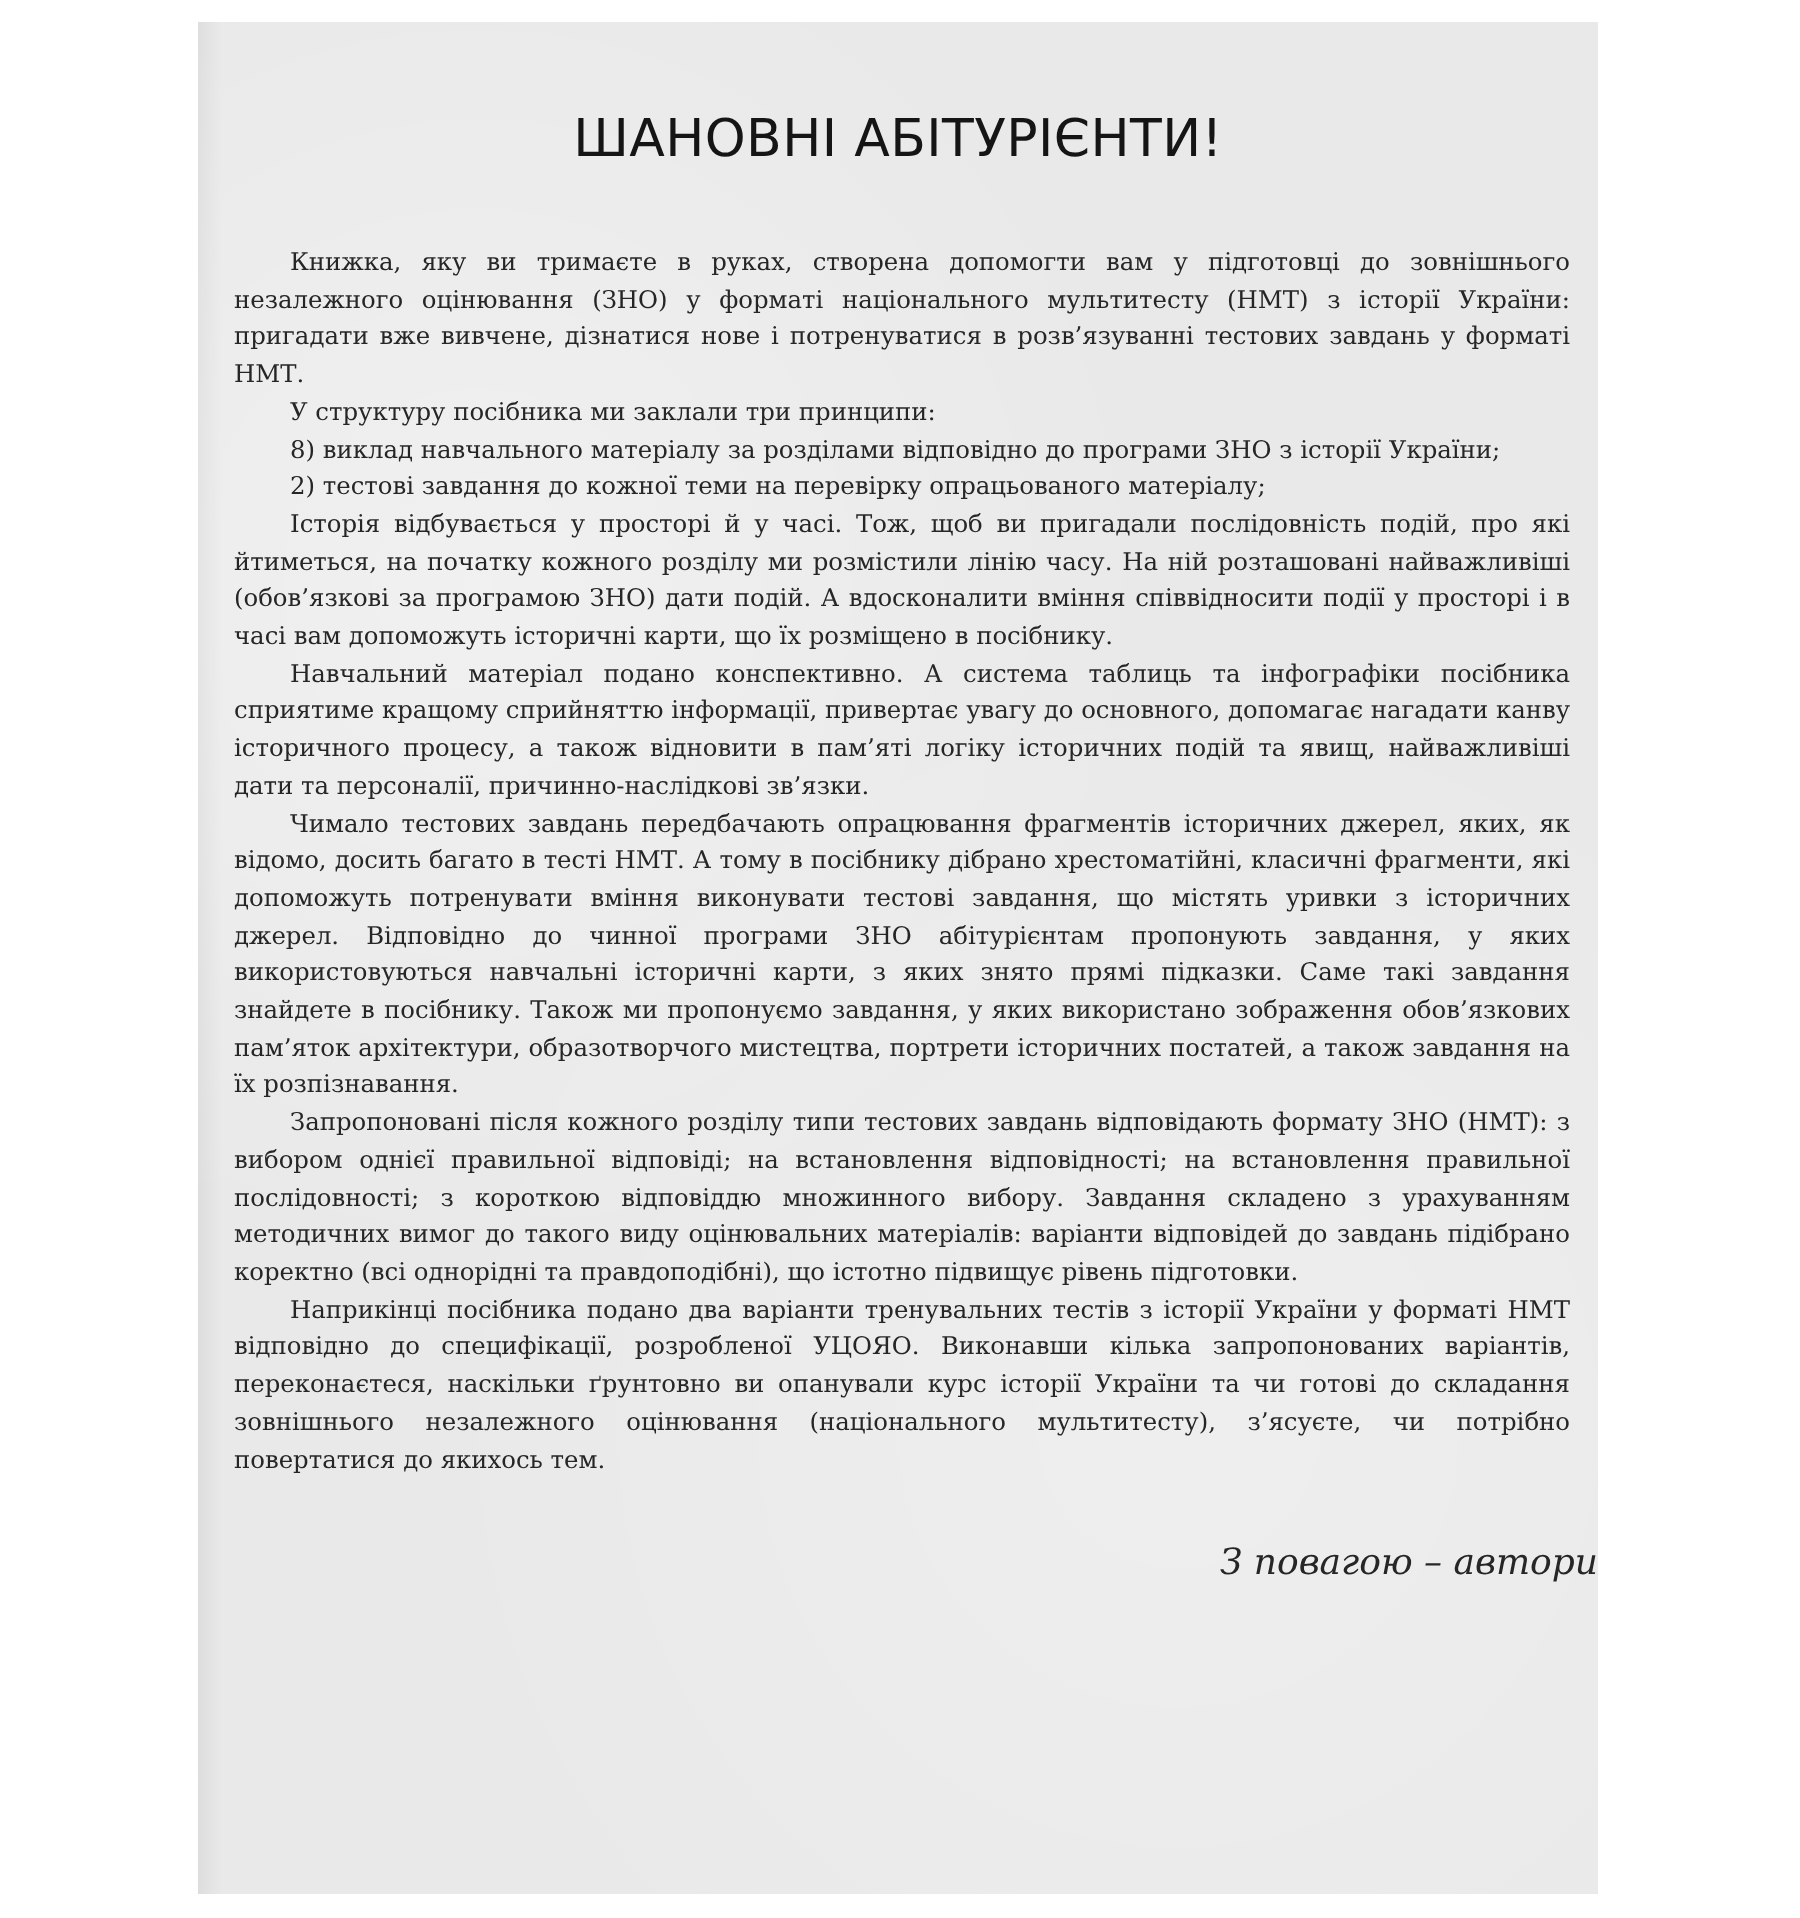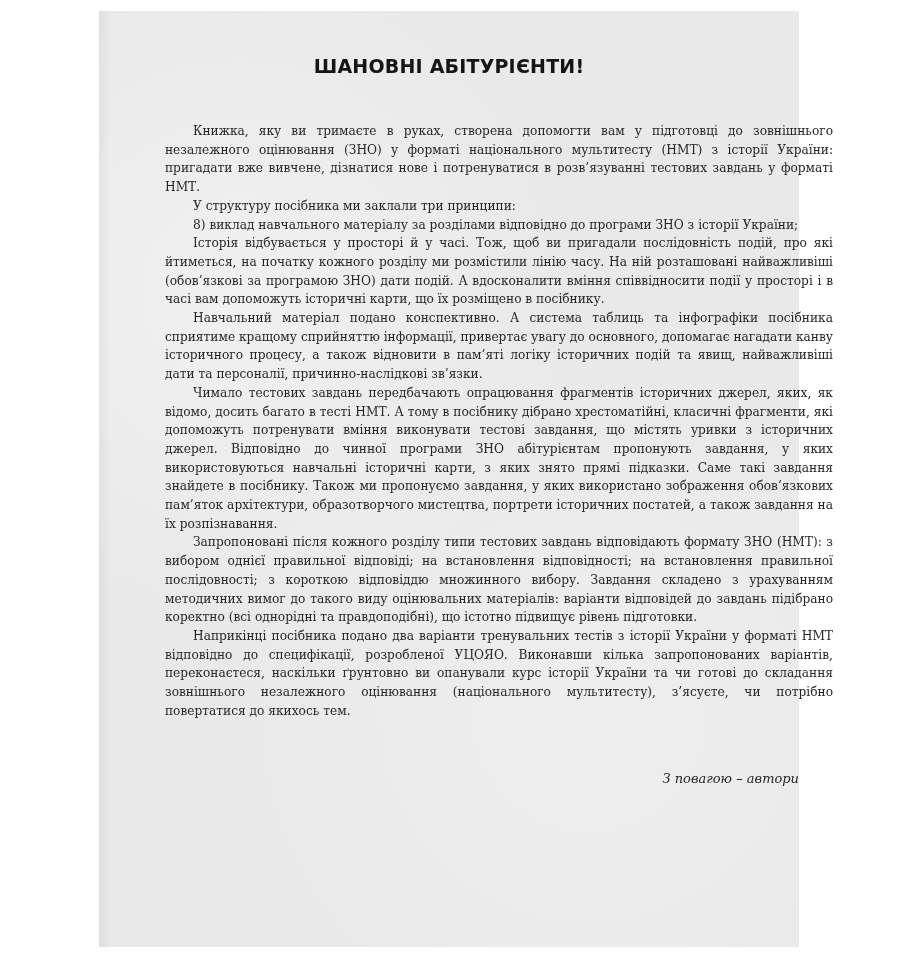--- a/index.html
+++ b/index.html
@@ -13,48 +13,48 @@
     background: #e9e9e9;
     background-image:
       radial-gradient(circle at 20% 30%, rgba(255,255,255,0.35) 0, rgba(255,255,255,0) 40%),
       radial-gradient(circle at 70% 75%, rgba(255,255,255,0.25) 0, rgba(255,255,255,0) 45%),
       linear-gradient(90deg, rgba(0,0,0,0.05) 0, rgba(0,0,0,0) 12px);
   }
   .title {
     position: absolute; left: 0; right: 0; top: 44px;
     text-align: center;
     font-family: "DejaVu Sans", sans-serif;
-    font-weight: bold; font-size: 19px; letter-spacing: 0.2px;
+    font-weight: normal; font-size: 26px; letter-spacing: 0.2px;
     color: #151515;
   }
   .body-text {
     position: absolute; left: 18px; width: 668px; top: 111px;
     font-family: "DejaVu Serif", serif;
     font-size: 12.2px; line-height: 18.7px;
     color: #262626;
     text-align: justify;
-    margin-left: 48px;
   }
   .body-text p { margin: 0; text-indent: 28px; }
   .sign {
     position: absolute; right: 0; width: 682px; top: 760px;
     text-align: right;
     font-family: "DejaVu Serif", serif; font-style: italic;
-    font-size: 13px; color: #262626;
+    font-size: 18px; color: #262626;
   }
 </style>
 </head>
 <body>
 
 <div class="page">
   <div class="title">ШАНОВНІ АБІТУРІЄНТИ!</div>
   <div class="body-text">
     <p>Книжка, яку ви тримаєте в руках, створена допомогти вам у підготовці до зовнішнього незалежного оцінювання (ЗНО) у форматі національного мультитесту (НМТ) з історії України: пригадати вже вивчене, дізнатися нове і потренуватися в розв’язуванні тестових завдань у форматі НМТ.</p>
     <p>У структуру посібника ми заклали три принципи:</p>
     <p>8) виклад навчального матеріалу за розділами відповідно до програми ЗНО з історії України;</p>
+    <p>2) тестові завдання до кожної теми на перевірку опрацьованого матеріалу;</p>
     <p>Історія відбувається у просторі й у часі. Тож, щоб ви пригадали послідовність подій, про які йтиметься, на початку кожного розділу ми розмістили лінію часу. На ній розташовані найважливіші (обов’язкові за програмою ЗНО) дати подій. А вдосконалити вміння співвідносити події у просторі і в часі вам допоможуть історичні карти, що їх розміщено в посібнику.</p>
     <p>Навчальний матеріал подано конспективно. А система таблиць та інфографіки посібника сприятиме кращому сприйняттю інформації, привертає увагу до основного, допомагає нагадати канву історичного процесу, а також відновити в пам’яті логіку історичних подій та явищ, найважливіші дати та персоналії, причинно-наслідкові зв’язки.</p>
     <p>Чимало тестових завдань передбачають опрацювання фрагментів історичних джерел, яких, як відомо, досить багато в тесті НМТ. А тому в посібнику дібрано хрестоматійні, класичні фрагменти, які допоможуть потренувати вміння виконувати тестові завдання, що містять уривки з історичних джерел. Відповідно до чинної програми ЗНО абітурієнтам пропонують завдання, у яких використовуються навчальні історичні карти, з яких знято прямі підказки. Саме такі завдання знайдете в посібнику. Також ми пропонуємо завдання, у яких використано зображення обов’язкових пам’яток архітектури, образотворчого мистецтва, портрети історичних постатей, а також завдання на їх розпізнавання.</p>
     <p>Запропоновані після кожного розділу типи тестових завдань відповідають формату ЗНО (НМТ): з вибором однієї правильної відповіді; на встановлення відповідності; на встановлення правильної послідовності; з короткою відповіддю множинного вибору. Завдання складено з урахуванням методичних вимог до такого виду оцінювальних матеріалів: варіанти відповідей до завдань підібрано коректно (всі однорідні та правдоподібні), що істотно підвищує рівень підготовки.</p>
     <p>Наприкінці посібника подано два варіанти тренувальних тестів з історії України у форматі НМТ відповідно до специфікації, розробленої УЦОЯО. Виконавши кілька запропонованих варіантів, переконаєтеся, наскільки ґрунтовно ви опанували курс історії України та чи готові до складання зовнішнього незалежного оцінювання (національного мультитесту), з’ясуєте, чи потрібно повертатися до якихось тем.</p>
   </div>
   <div class="sign">З повагою – автори</div>
 </div>
 
 </body></html>

